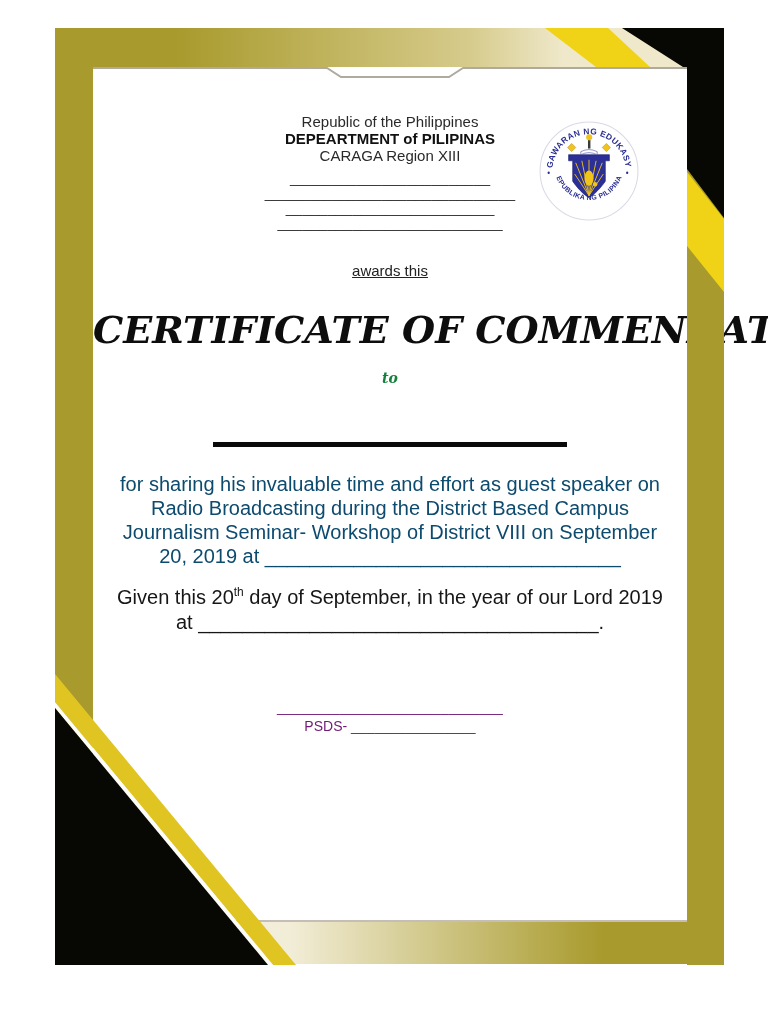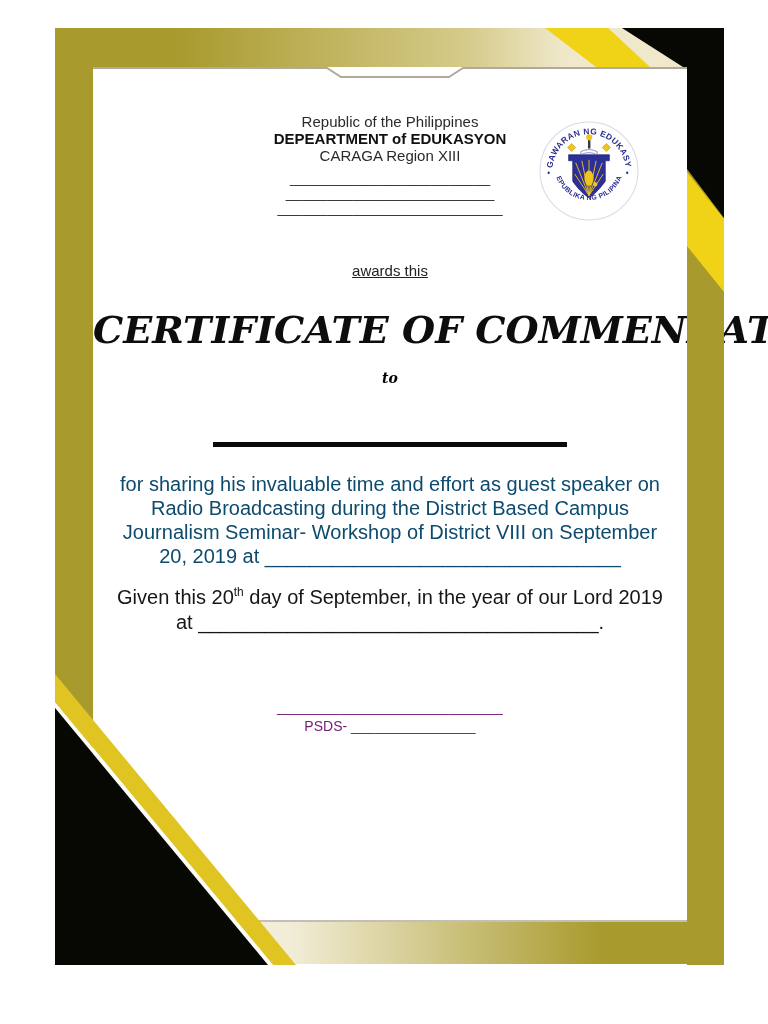--- a/index.html
+++ b/index.html
@@ -6,44 +6,45 @@
   .stage{position:relative;width:768px;height:1024px;background:#ffffff;overflow:hidden;
          font-family:"Liberation Sans",sans-serif;color:#1c1c1c;}
   .paper{position:absolute;left:93px;top:81px;width:594px;height:855px;background:#ffffff;}
   .abs{position:absolute;left:0;width:100%;text-align:center;}
   .hdr1,.hdr3{font-size:15px;line-height:17px;color:#2a2a2a;}
   .hdr2{font-size:15px;line-height:17px;font-weight:bold;color:#111;}
   .blankline{font-size:15px;line-height:15px;color:#2f2f2f;letter-spacing:0;text-align:center;}
   .awards{font-size:15px;color:#222;text-decoration:underline;}
   .title{font-family:"DejaVu Serif",serif;font-style:italic;font-weight:bold;
          font-size:38px;letter-spacing:0px;white-space:nowrap;color:#0d0d0d;}
-  .tolabel{font-family:"DejaVu Serif",serif;font-style:italic;font-weight:bold;font-size:14px;color:#000000;}
+  .tolabel{font-family:"DejaVu Serif",serif;font-style:italic;font-weight:bold;font-size:14px;color:#15803d;}
   .nameline{position:absolute;left:120px;top:361px;width:354px;height:5px;background:#0a0a0a;}
   .bodytxt{font-size:20px;line-height:24px;color:#0c4a6e;}
   .giventxt{font-size:20px;line-height:25px;color:#161616;}
   sup.ord{font-size:12px;vertical-align:super;line-height:0;}
   .sig{font-size:14px;line-height:19px;color:#701a75;}
   .frame{position:absolute;left:0;top:0;pointer-events:none;}
   .seal{position:absolute;left:445px;top:39px;width:102px;height:102px;}
 </style>
 </head>
 <body>
 
 <div class="stage">
 
   <div class="paper">
 
     <div class="abs" style="top:32px;">
       <div class="hdr1">Republic of the Philippines</div>
-      <div class="hdr2">DEPEARTMENT of EDUKASYON</div>
+      <div class="hdr2">DEPEARTMENT of PILIPINAS</div>
       <div class="hdr3">CARAGA Region XIII</div>
     </div>
 
     <div class="abs" style="top:89px;">
       <div class="blankline">________________________</div>
+      <div class="blankline">______________________________</div>
       <div class="blankline">_________________________</div>
       <div class="blankline">___________________________</div>
     </div>
 
     <svg class="seal" viewBox="0 0 100 100">
       <circle cx="50" cy="50" r="48" fill="#ffffff" stroke="#d9d9e6" stroke-width="1"></circle>
       <defs>
         <path id="arcTop" d="M 14,50 A 36,36 0 1 1 86,50" fill="none"></path>
         <path id="arcBottom" d="M 18,56 A 34,34 0 0 0 82,56" fill="none"></path>
       </defs>

